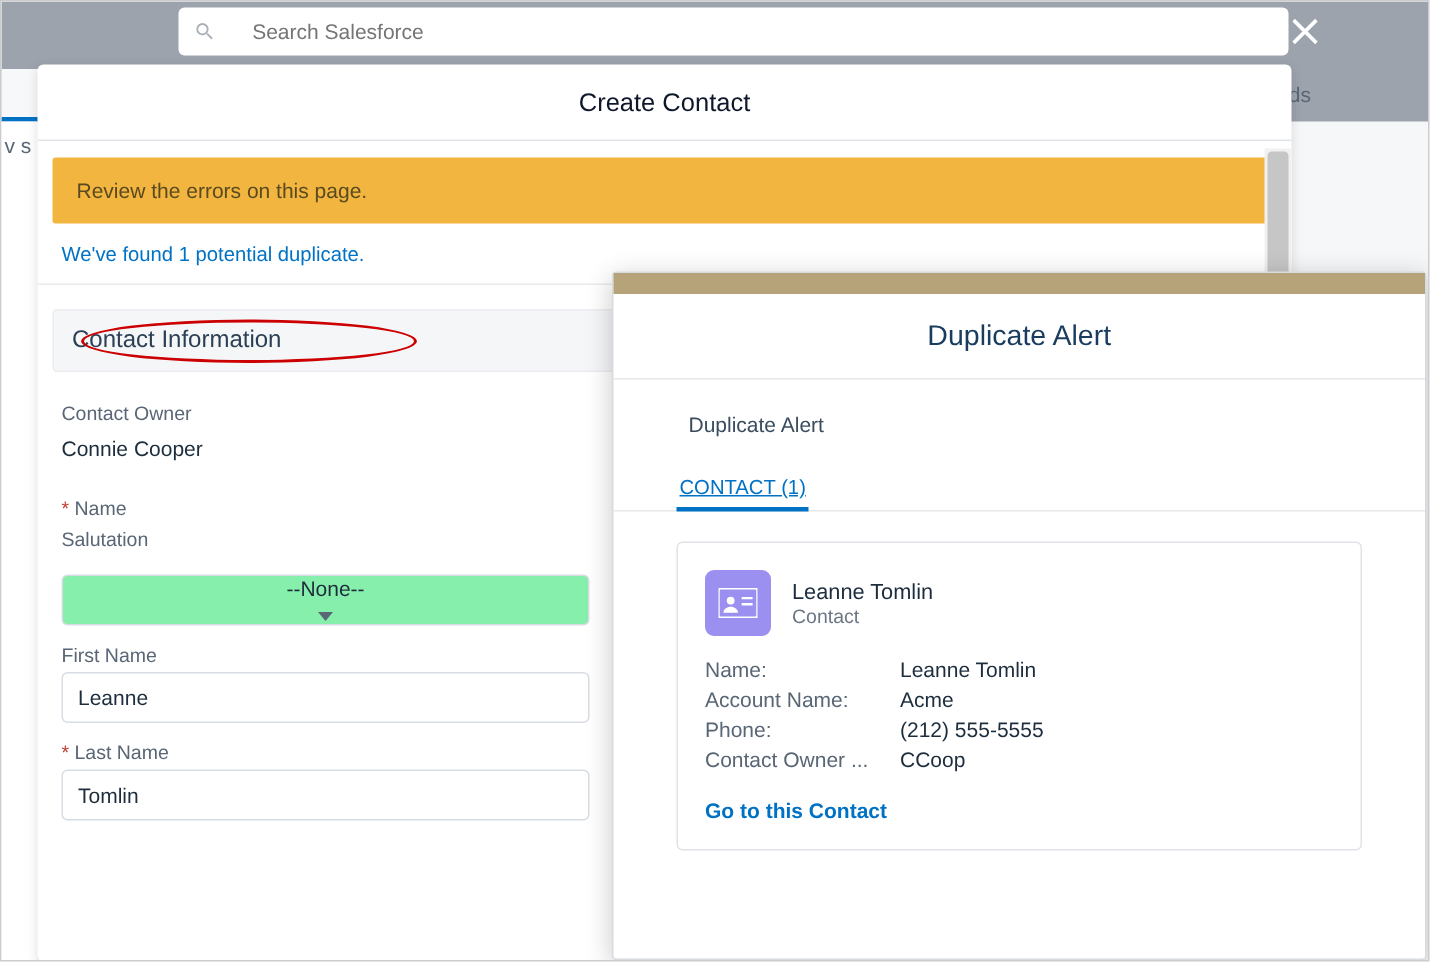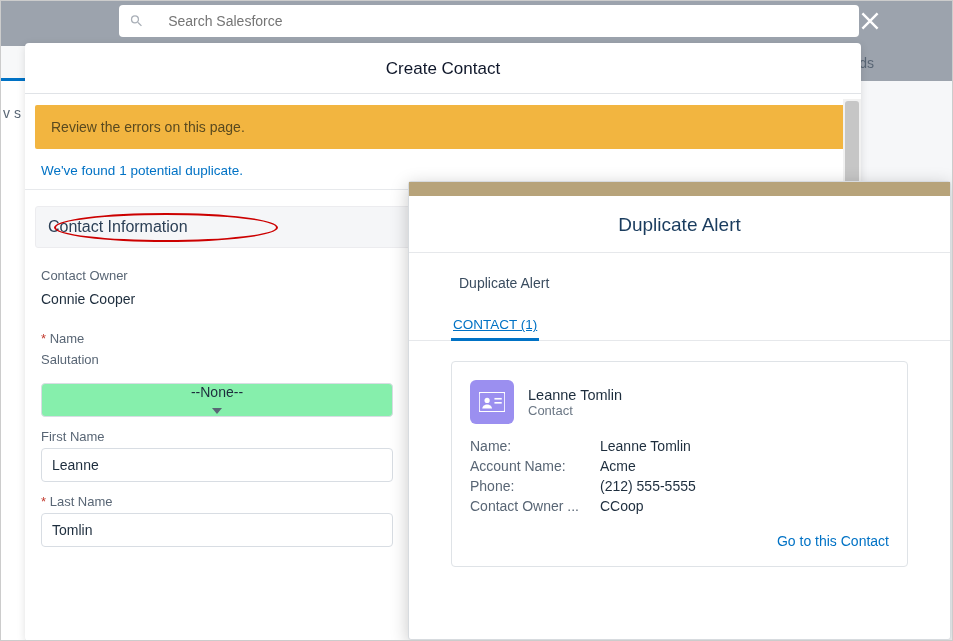--- a/index.html
+++ b/index.html
@@ -7,21 +7,21 @@
   .backdrop { position:absolute; inset:0; background:#f6f7f9; }
   .outer-top { position: absolute; top:0; left:0; right:0; height:80px; background:#9ca3ad; }
   .search-bar { position:absolute; top:4px; left:118px; width:740px; height:32px; background:#fff; border-radius:4px; display:flex; align-items:center; padding:0 10px; gap:24px; }
   .search-bar svg{ width:16px; height:16px; fill:#aab0b8;}
   .search-bar input{ border:none; outline:none; font-size:14px; color:#596675; width:100%; background:transparent;}
   .close-x{ position:absolute; top:6px; right:68px; width:28px; height:28px; display:flex; align-items:center; justify-content:center; cursor:pointer;}
   .close-x svg{ width:26px; height:26px; stroke:#fff; stroke-width:2.2; fill:none;}
   .tabstrip{ position:absolute; top:45px; left:0; right:93px; height:35px; background:#f7f8f9;}
   .tabstrip::after{ content:""; position:absolute; left:0; right:0; bottom:0; height:3px; background:#0072c5;}
   .ds-label{ position:absolute; top:54px; right:78px; font-size:14px; color:#596675;}
-  .left-slice{ position:absolute; top:80px; left:0; width:24px; bottom:0; background:#fff; color:#596675; font-size:14px; padding-top:24px; padding-left:2px;}
+  .left-slice{ position:absolute; top:80px; left:0; width:24px; bottom:0; background:#fff; color:#596675; font-size:14px; padding-top:8px; padding-left:2px;}
   
   .modal { position:absolute; top:42px; left:24px; width:836px; height:598px; background:#fff; border-radius:4px; box-shadow:0 2px 8px rgba(0,0,0,0.12); overflow:hidden; }
   .modal-title{ text-align:center; font-size:17px; color:#0f172a; padding:16px 0 14px; font-weight:400; }
   .modal-hr{ border:none; border-top:1px solid #e0e3e7;}
   .scroll-track{ position:absolute; right:0; top:56px; bottom:0; width:18px; background:#f1f1f1;}
   .scroll-thumb{ position:absolute; right:2px; top:58px; width:14px; height:120px; background:#c6c6c6; border-radius:3px;}
   
   .warn-banner{ margin:11px 10px 0 10px; background:#f2b540; color:#5a4a1f; padding:14px 16px; font-size:14px; border-radius:2px;}
   .dup-link-row{ padding:12px 16px 10px; border-bottom:1px solid #e7e9ec;}
   .dup-link{ color:#0072c5; font-size:13.5px; text-decoration:none; position:relative;}
@@ -47,21 +47,21 @@
   .card{ margin:20px 42px 0; border:1px solid #dfe3e7; border-radius:4px; padding:18px 18px 12px;}
   .card-head{ display:flex; align-items:center; gap:14px; margin-bottom:14px;}
   .card-icon{ width:44px; height:44px; background:#9b8ff0; border-radius:6px; display:flex; align-items:center; justify-content:center;}
   .card-icon svg{ width:26px; height:20px; fill:#fff;}
   .card-head-txt .nm{ font-size:14.5px; color:#1d2d3d;}
   .card-head-txt .ob{ font-size:13px; color:#6b7785;}
   .fields{ font-size:14px;}
   .row{ display:flex; margin-bottom:4px;}
   .k{ width:130px; color:#596675;}
   .v{ color:#1d2d3d;}
-  .goto{ text-align:right; padding:14px 0 4px;}
+  .goto{ text-align:left; padding:14px 0 4px;font-weight:bold;}
   .goto a{ color:#0072c5; font-size:14px; text-decoration:none;}
 </style>
 </head>
 <body>
 
 <div class="backdrop"></div>
 <div class="outer-top">
   <div class="search-bar">
     <svg viewBox="0 0 24 24">
         <path d="M15.5 14h-.79l-.28-.27A6.471 6.471 0 0016 9.5 6.5 6.5 0 109.5 16c1.61 0 3.09-.59 4.23-1.57l.27.28v.79l5 4.99L20.49 19l-4.99-5zm-6 0C7.01 14 5 11.99 5 9.5S7.01 5 9.5 5 14 7.01 14 9.5 11.99 14 9.5 14z"></path>

